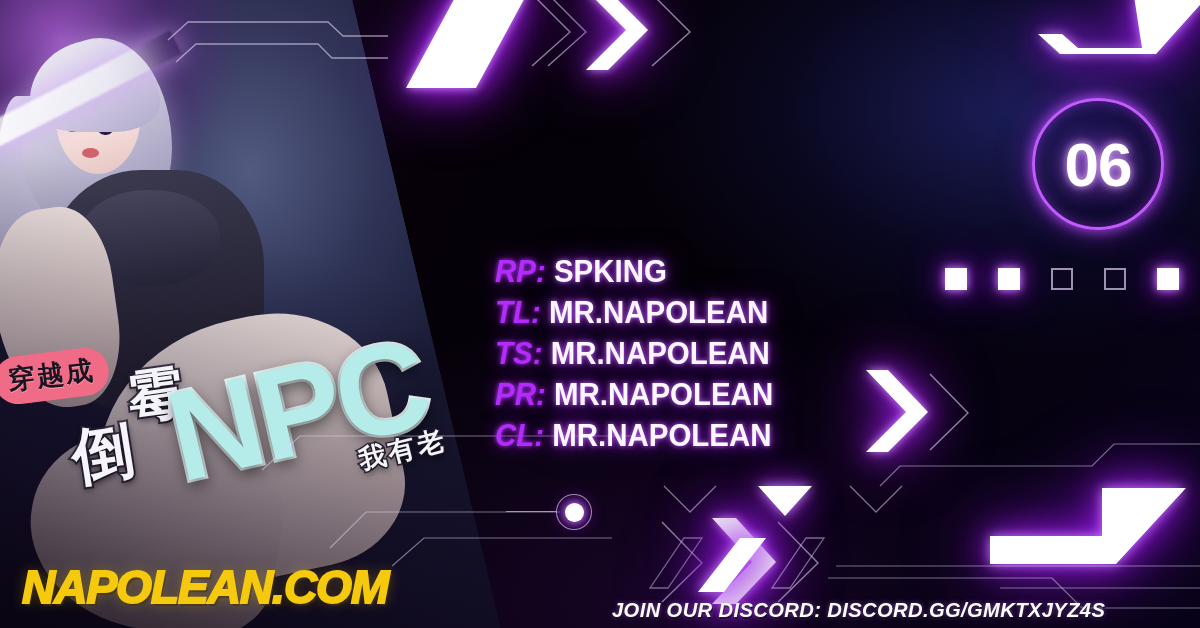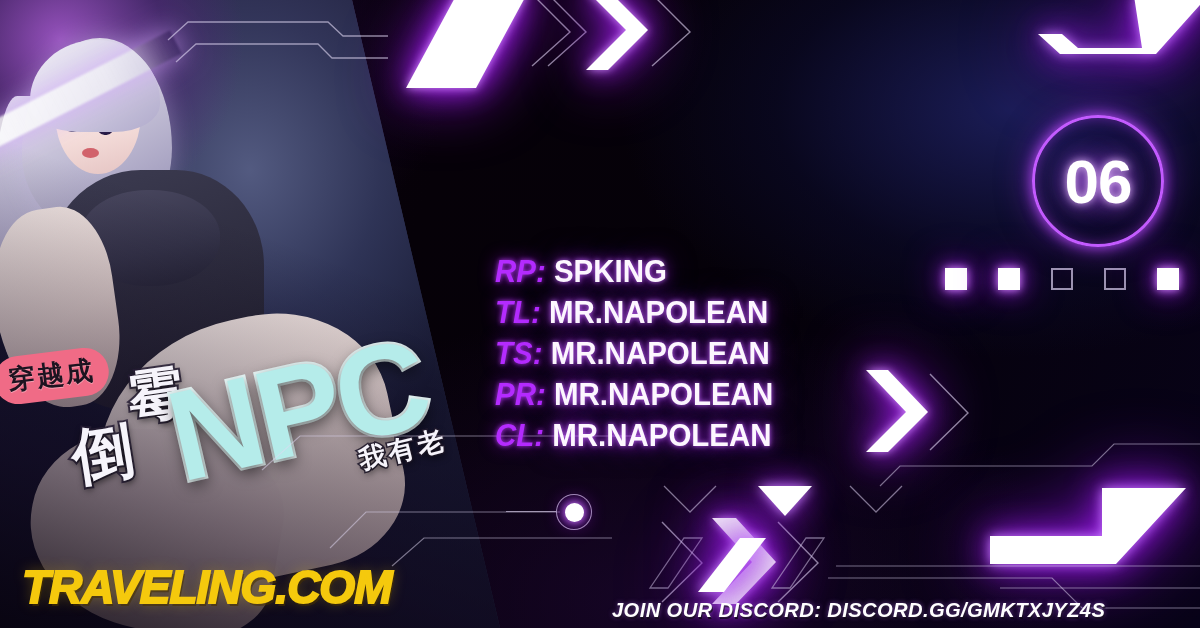--- a/index.html
+++ b/index.html
@@ -185,21 +185,21 @@
     color:#b42bff; font-style:italic;
     text-shadow:0 0 6px rgba(190,60,255,.95),0 0 18px rgba(160,20,235,.75);
   }
   .credit-val{
     color:#fdf7ff;
     text-shadow:0 0 5px rgba(200,110,255,.9),0 0 15px rgba(168,40,240,.8),0 0 32px rgba(135,15,215,.5);
   }
 
   
   .chapter-badge{
-    position:absolute; left:1032px; top:115px;
+    position:absolute; left:1032px; top:98px;
     width:132px; height:132px; border-radius:50%;
     border:3px solid #c45cff;
     box-shadow:0 0 14px rgba(190,80,255,.95), inset 0 0 14px rgba(170,60,240,.5), 0 0 34px rgba(150,40,230,.55);
     display:flex; align-items:center; justify-content:center;
     z-index:30;
     text-align:right;
   }
   .chapter-num{
     font-family:"Liberation Sans", sans-serif;
     font-weight:700; font-size:62px; color:#fff;
@@ -449,15 +449,15 @@
   <div class="slash-row">
     <svg width="190" height="58" viewBox="0 0 190 58">
       <path class="slash-line" d="M36 2 L54 2 L20 52 L2 52 Z"></path>
       <path class="slash-fill" d="M92 2 L118 2 L76 56 L50 56 Z"></path>
       <path class="slash-line" d="M158 2 L176 2 L142 52 L124 52 Z"></path>
     </svg>
   </div>
 
   <div class="discord">JOIN OUR DISCORD: DISCORD.GG/GMKTXJYZ4S</div>
 
-  <div class="site-logo">TRAVELING.COM</div>
+  <div class="site-logo">NAPOLEAN.COM</div>
 
 </div>
 
 </body></html>

